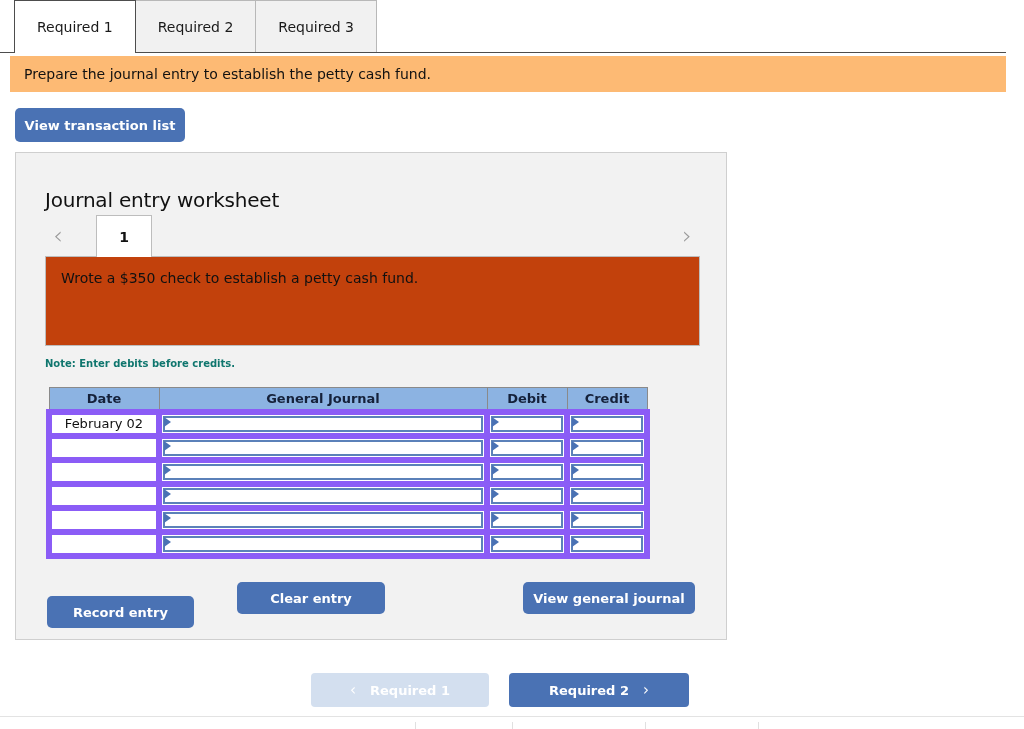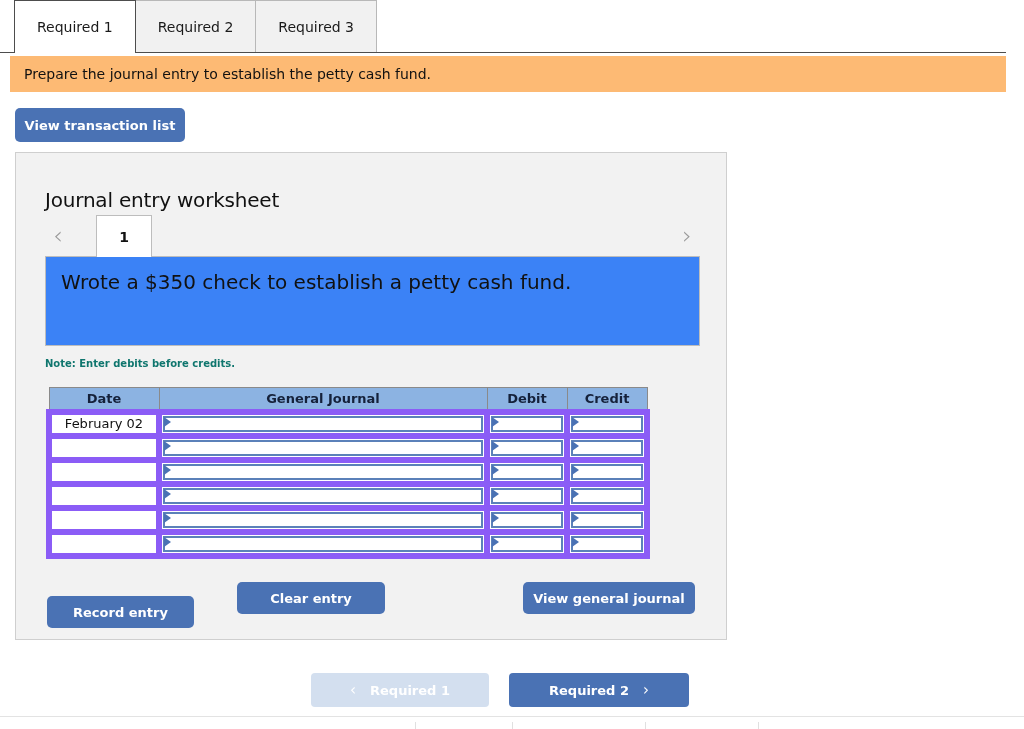--- a/index.html
+++ b/index.html
@@ -105,24 +105,24 @@
     display: flex; align-items: center; justify-content: center;
     font-size: 14px; color: #111; font-weight: 600;
     z-index: 4;
     cursor: pointer;
   }
 
   
   .descbox {
     position: absolute; left: 29px; top: 103px;
     width: 655px; height: 90px;
-    background: #3b82f6;
+    background: #c2410c;
     border: 1px solid #bdbdbd;
     padding: 13px 0 0 15px;
-    font-size: 20px; color: #111;
+    font-size: 14px; color: #111;
   }
 
   .note {
     position: absolute; left: 29px; top: 205px;
     font-size: 10px; color: #0f766e; font-weight: 600;
   }
 
   
   .jtable {
     position: absolute; left: 30px; top: 234px;

